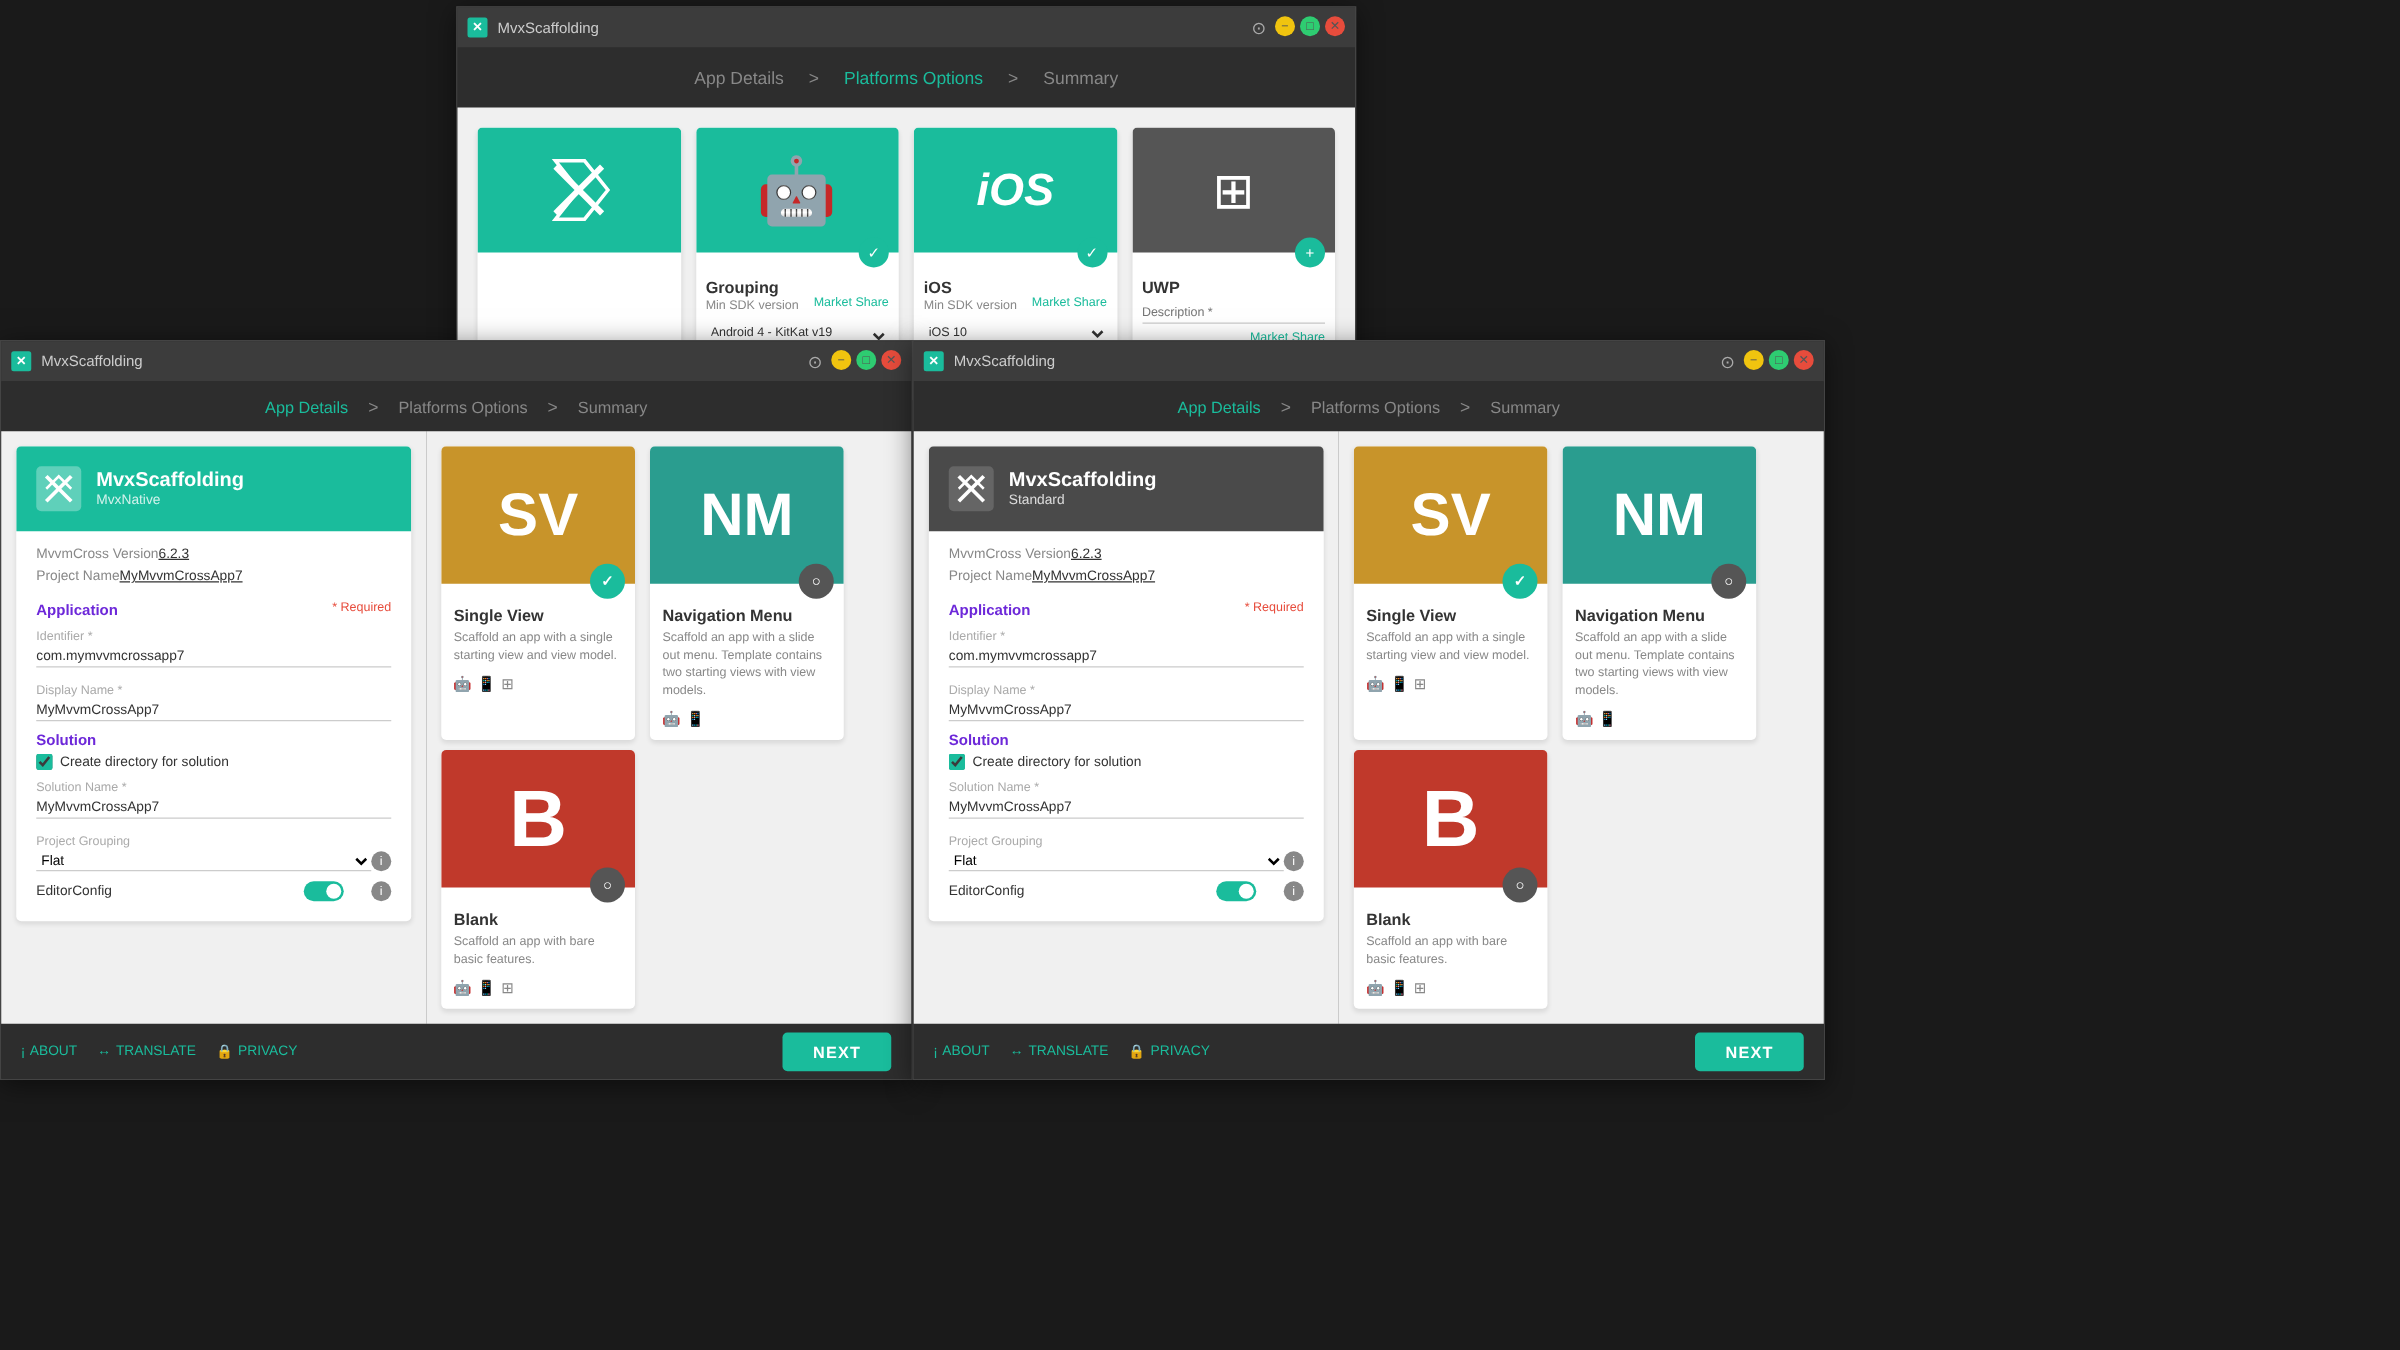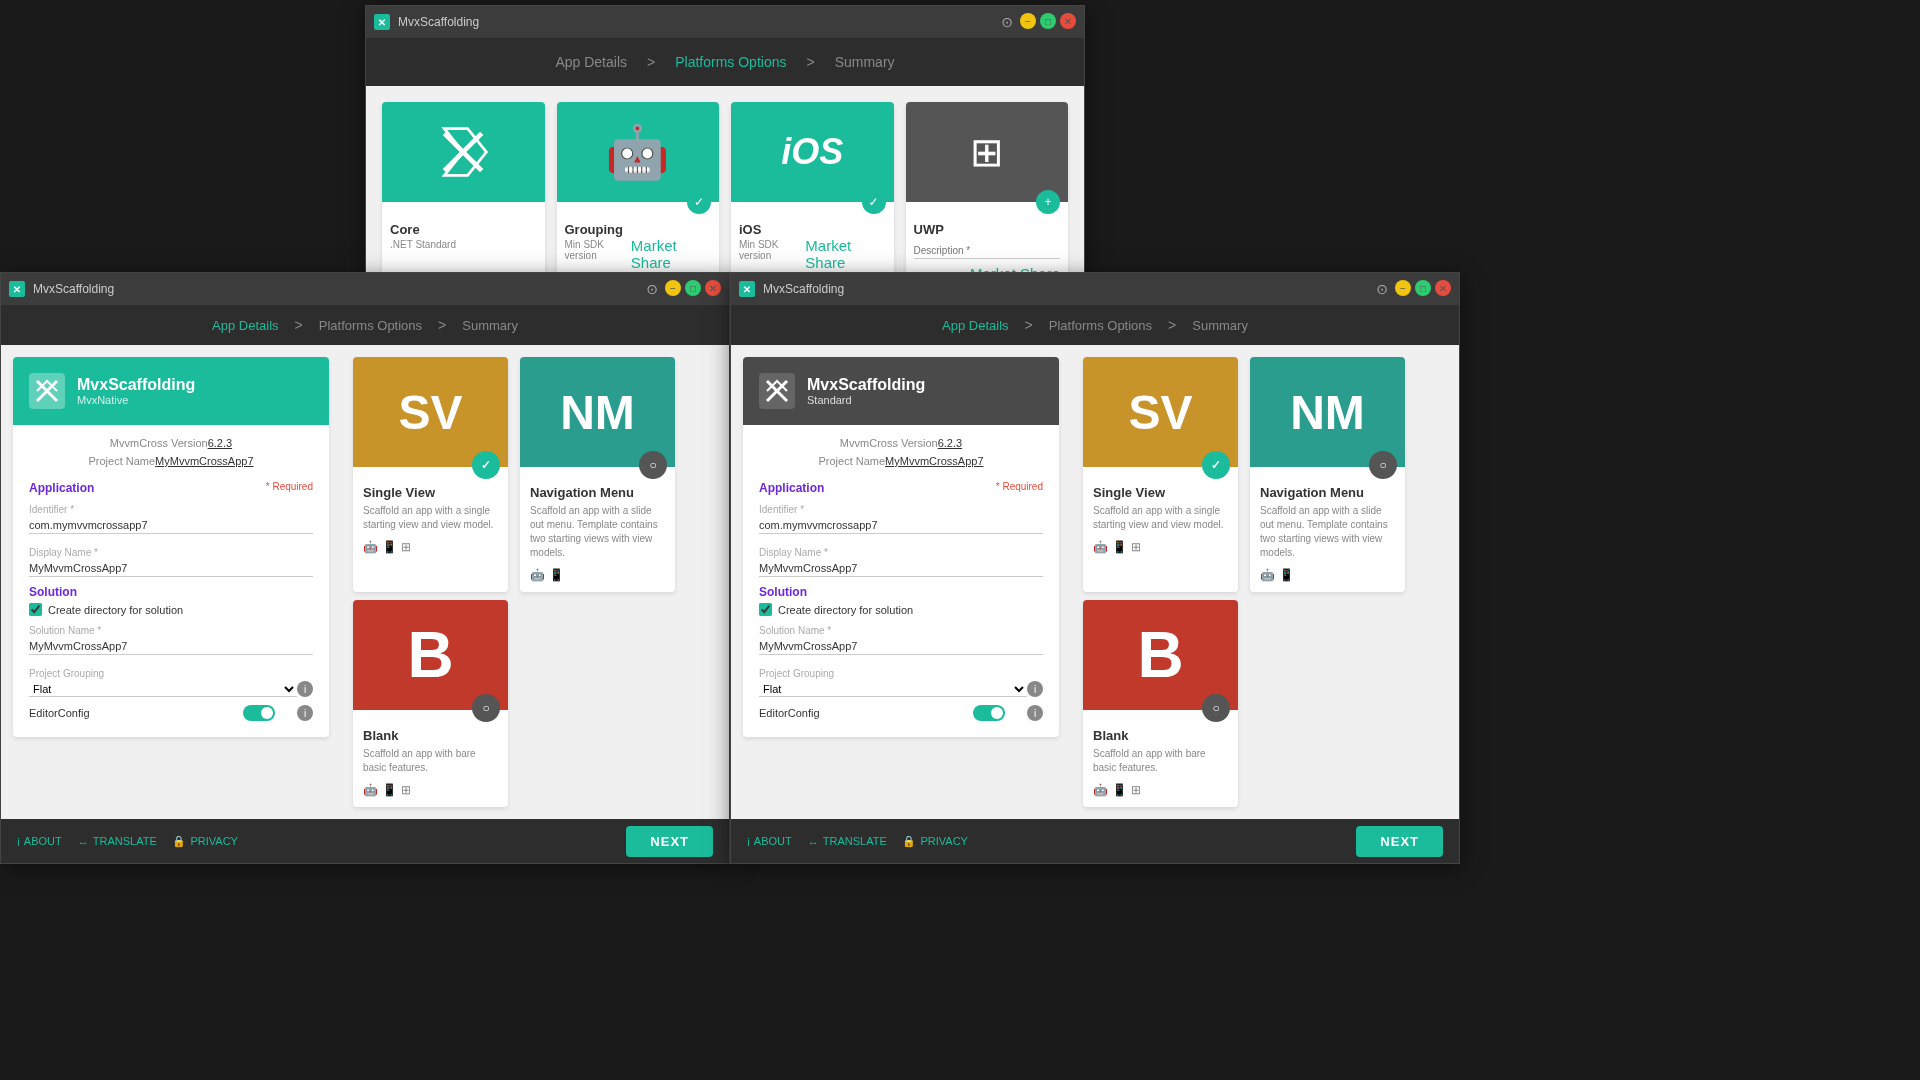--- a/index.html
+++ b/index.html
@@ -182,21 +182,21 @@
     }
 
     .platform-sub {
       font-size: 10px;
       color: #888;
       margin-top: 2px;
     }
 
     .market-share {
       color: #1abc9c;
-      font-size: 15px;
+      font-size: 10px;
       float: right;
     }
 
     .form-field {
       margin-top: 6px;
     }
 
     .form-field select, .form-field input {
       width: 100%;
       border: none;
@@ -265,21 +265,21 @@
       font-size: 11px;
       opacity: 0.8;
     }
 
     .app-details-body {
       padding: 12px 16px;
     }
 
     .detail-row {
       display: flex;
-      justify-content: center;
+      justify-content: flex-start;
       margin-bottom: 6px;
       font-size: 11px;
     }
 
     .detail-label { color: #888; }
     .detail-value { color: #333; text-decoration: underline; }
 
     .section-title {
       font-size: 12px;
       font-weight: bold;
@@ -601,33 +601,20 @@
 
   <div class="content-area" style="height:auto; flex-wrap:nowrap;">
 
     <div class="platform-card" style="width:165px;">
       <div class="platform-card-header bg-core">
         <svg class="cross-icon" viewBox="0 0 60 60">
           <polygon points="10,5 35,5 55,30 35,55 10,55 30,30" fill="none" stroke="white" stroke-width="3"></polygon>
           <line x1="10" y1="10" x2="50" y2="50" stroke="white" stroke-width="5"></line>
           <line x1="50" y1="10" x2="10" y2="50" stroke="white" stroke-width="5"></line>
         </svg>
-      </div>
-      <div class="platform-card-body">
-        <div class="platform-name">Core</div>
-        <div class="platform-sub">.NET Standard</div>
-        <div class="form-field">
-          <span class="field-label">&nbsp;</span>
-          <select style="font-size:10px; width:100%; border:none; border-bottom:1px solid #ccc;">
-            <option>.NET Standard 2.0</option>
-          </select>
-        </div>
-        <div class="form-field">
-          <span class="field-label">Unit Test Project</span>
-        </div>
       </div>
     </div>
 
     <div class="platform-card" style="width:165px;">
       <div class="platform-card-header bg-android">
         <span class="android-icon">🤖</span>
         <div class="check-badge check-green">✓</div>
       </div>
       <div class="platform-card-body">
         <div class="platform-name">Grouping</div>

